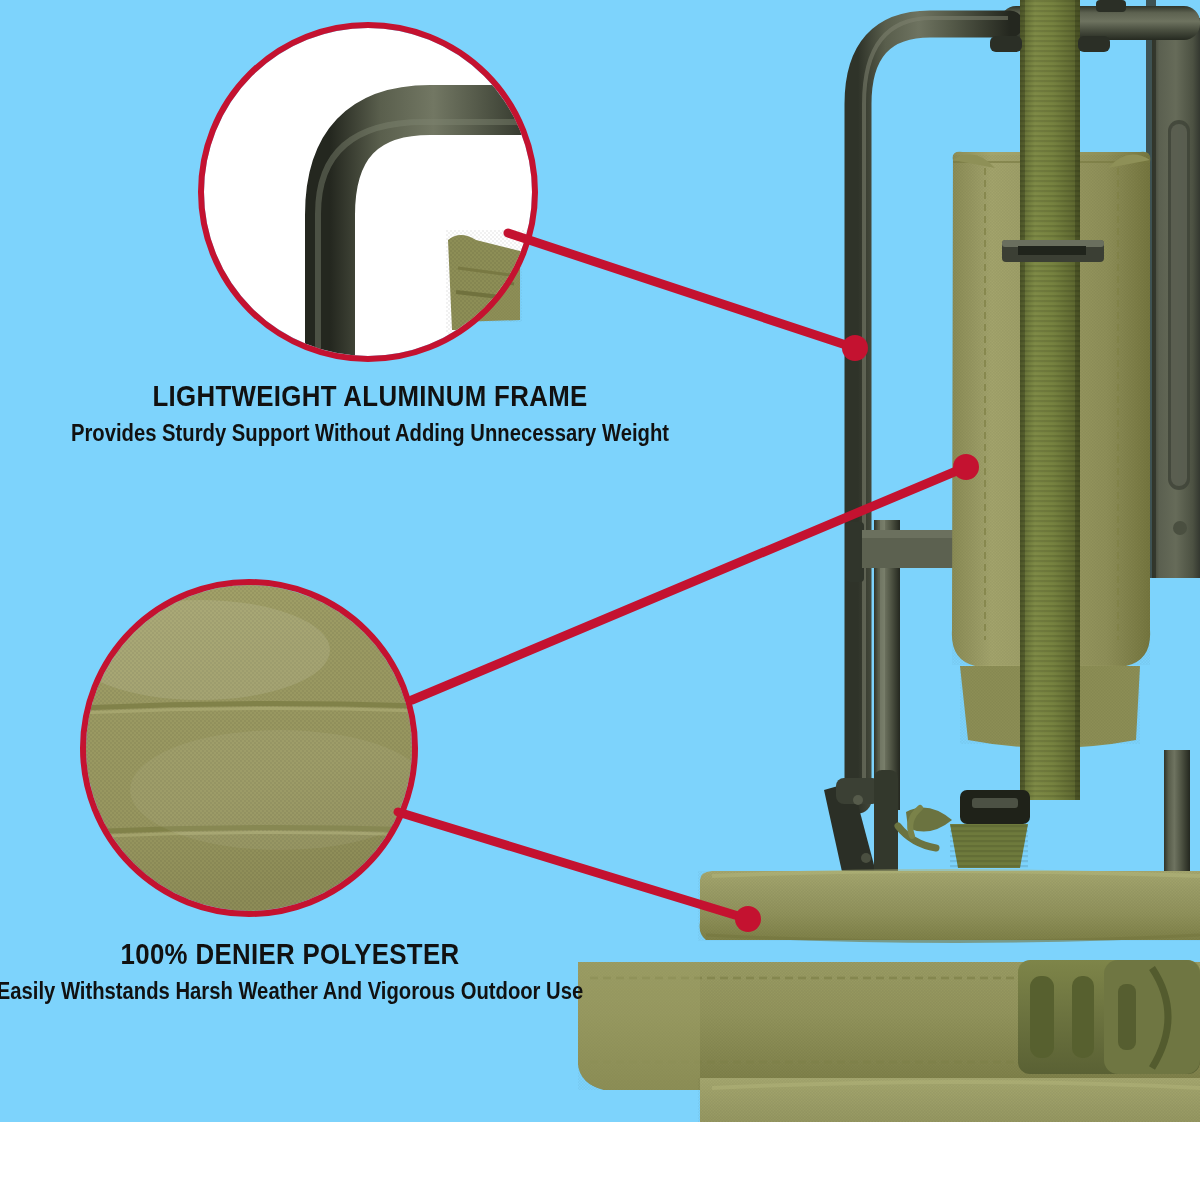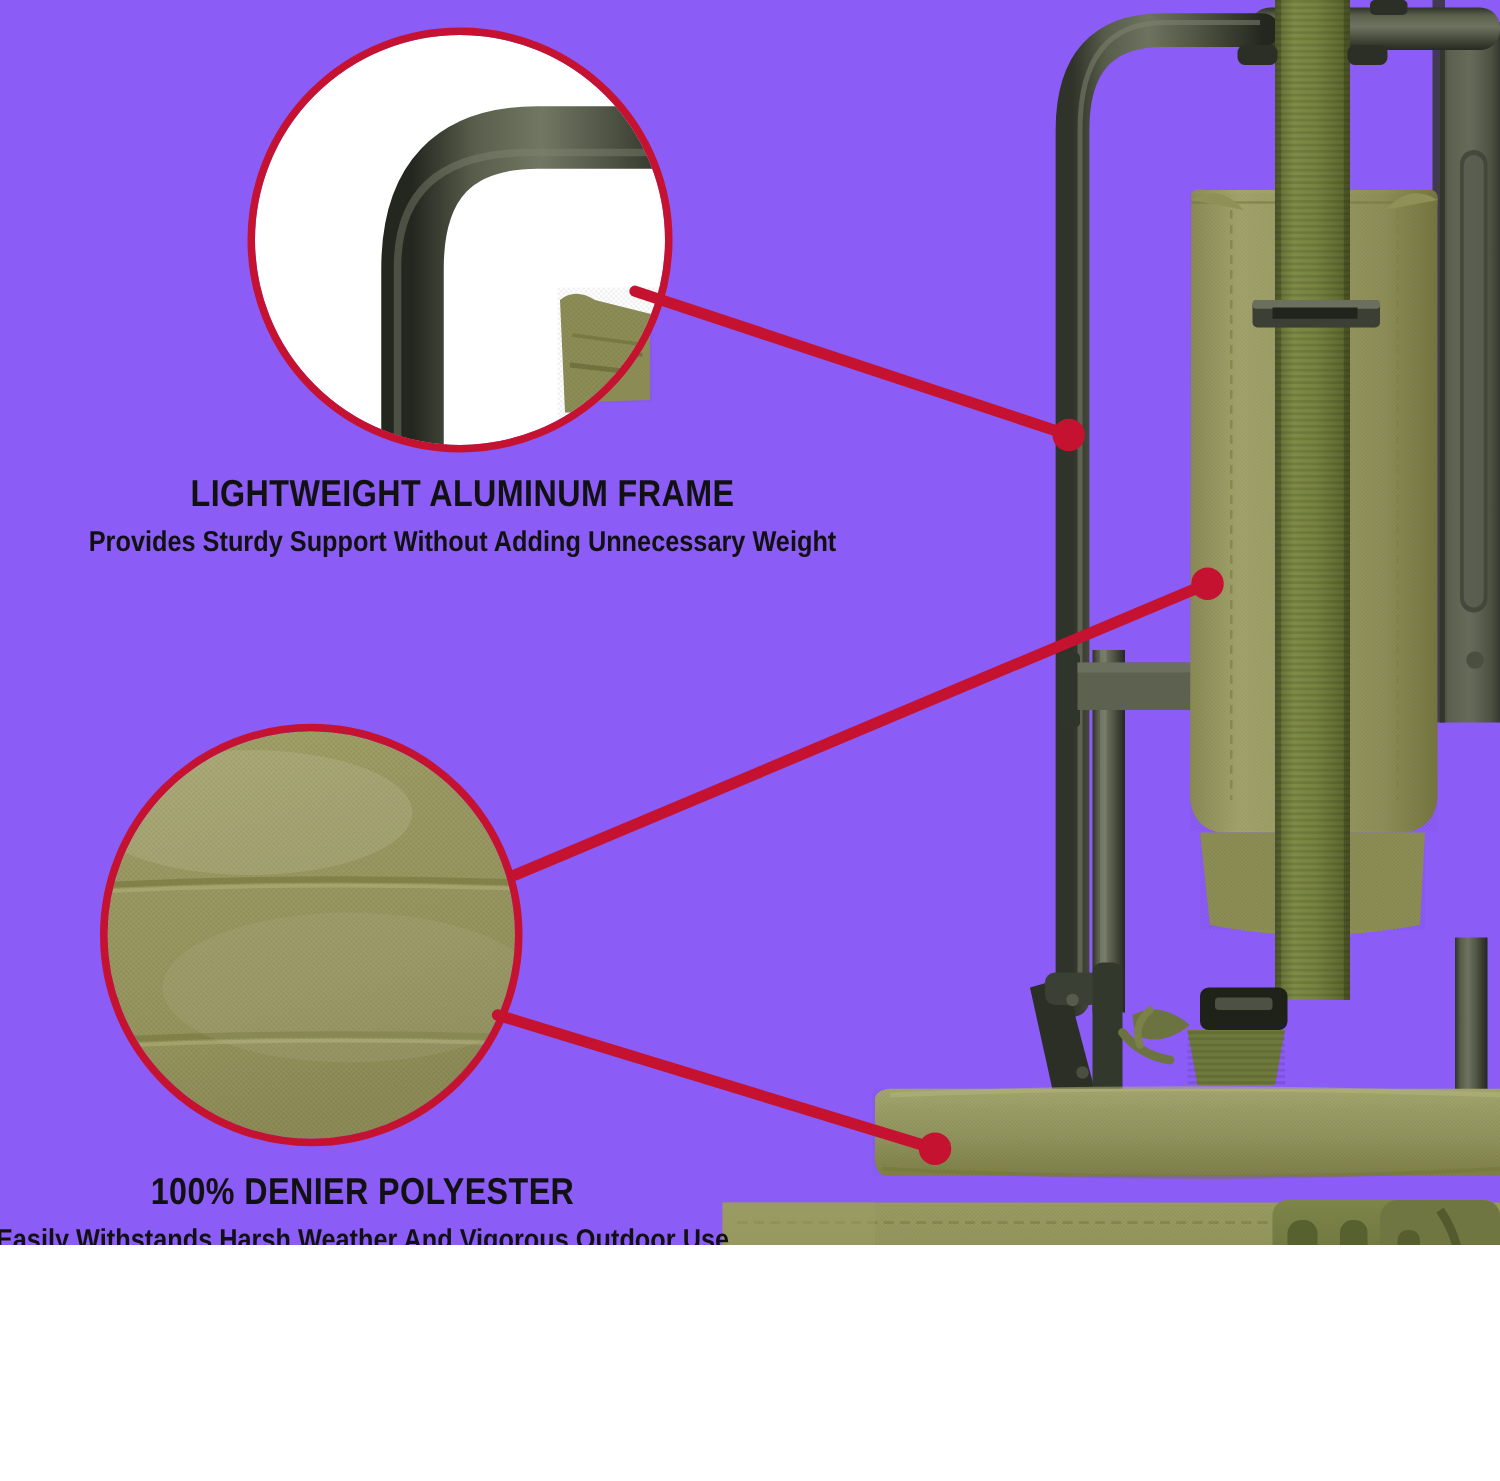--- a/index.html
+++ b/index.html
@@ -7,22 +7,22 @@
     padding: 0;
     background: #ffffff;
   }
   body {
     font-family: "Liberation Sans", sans-serif;
     -webkit-font-smoothing: antialiased;
   }
   #infographic {
     position: relative;
     width: 1200px;
-    height: 996px;
-    background: #8b5cf6;
+    height: 1122px;
+    background: #7dd3fc;
     overflow: hidden;
   }
   .layer {
     position: absolute;
     top: 0;
     left: 0;
     width: 1200px;
     height: 1185px;
   }
   .svg-layer { pointer-events: none; }

